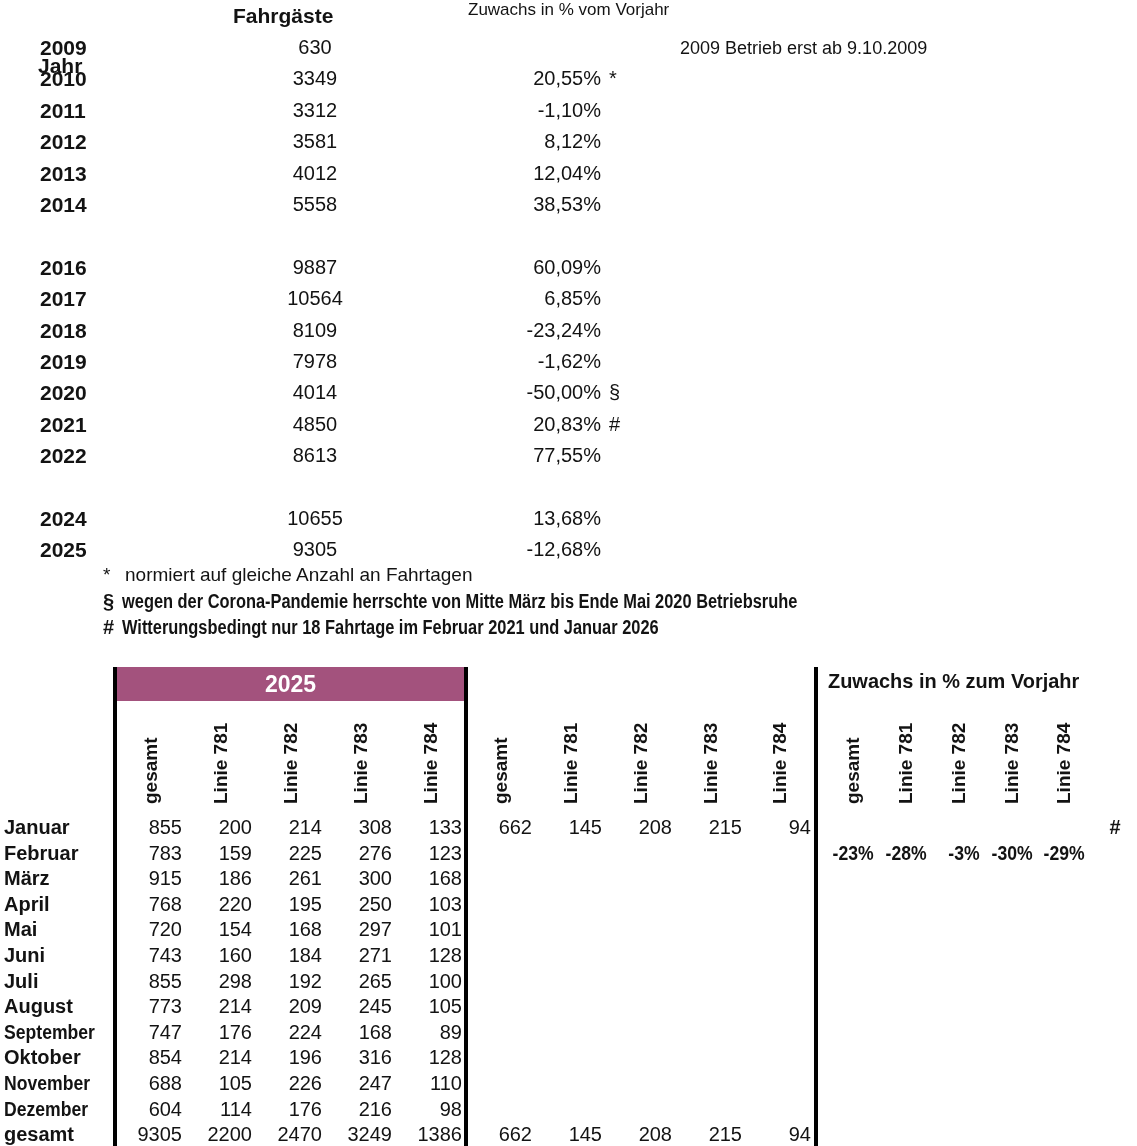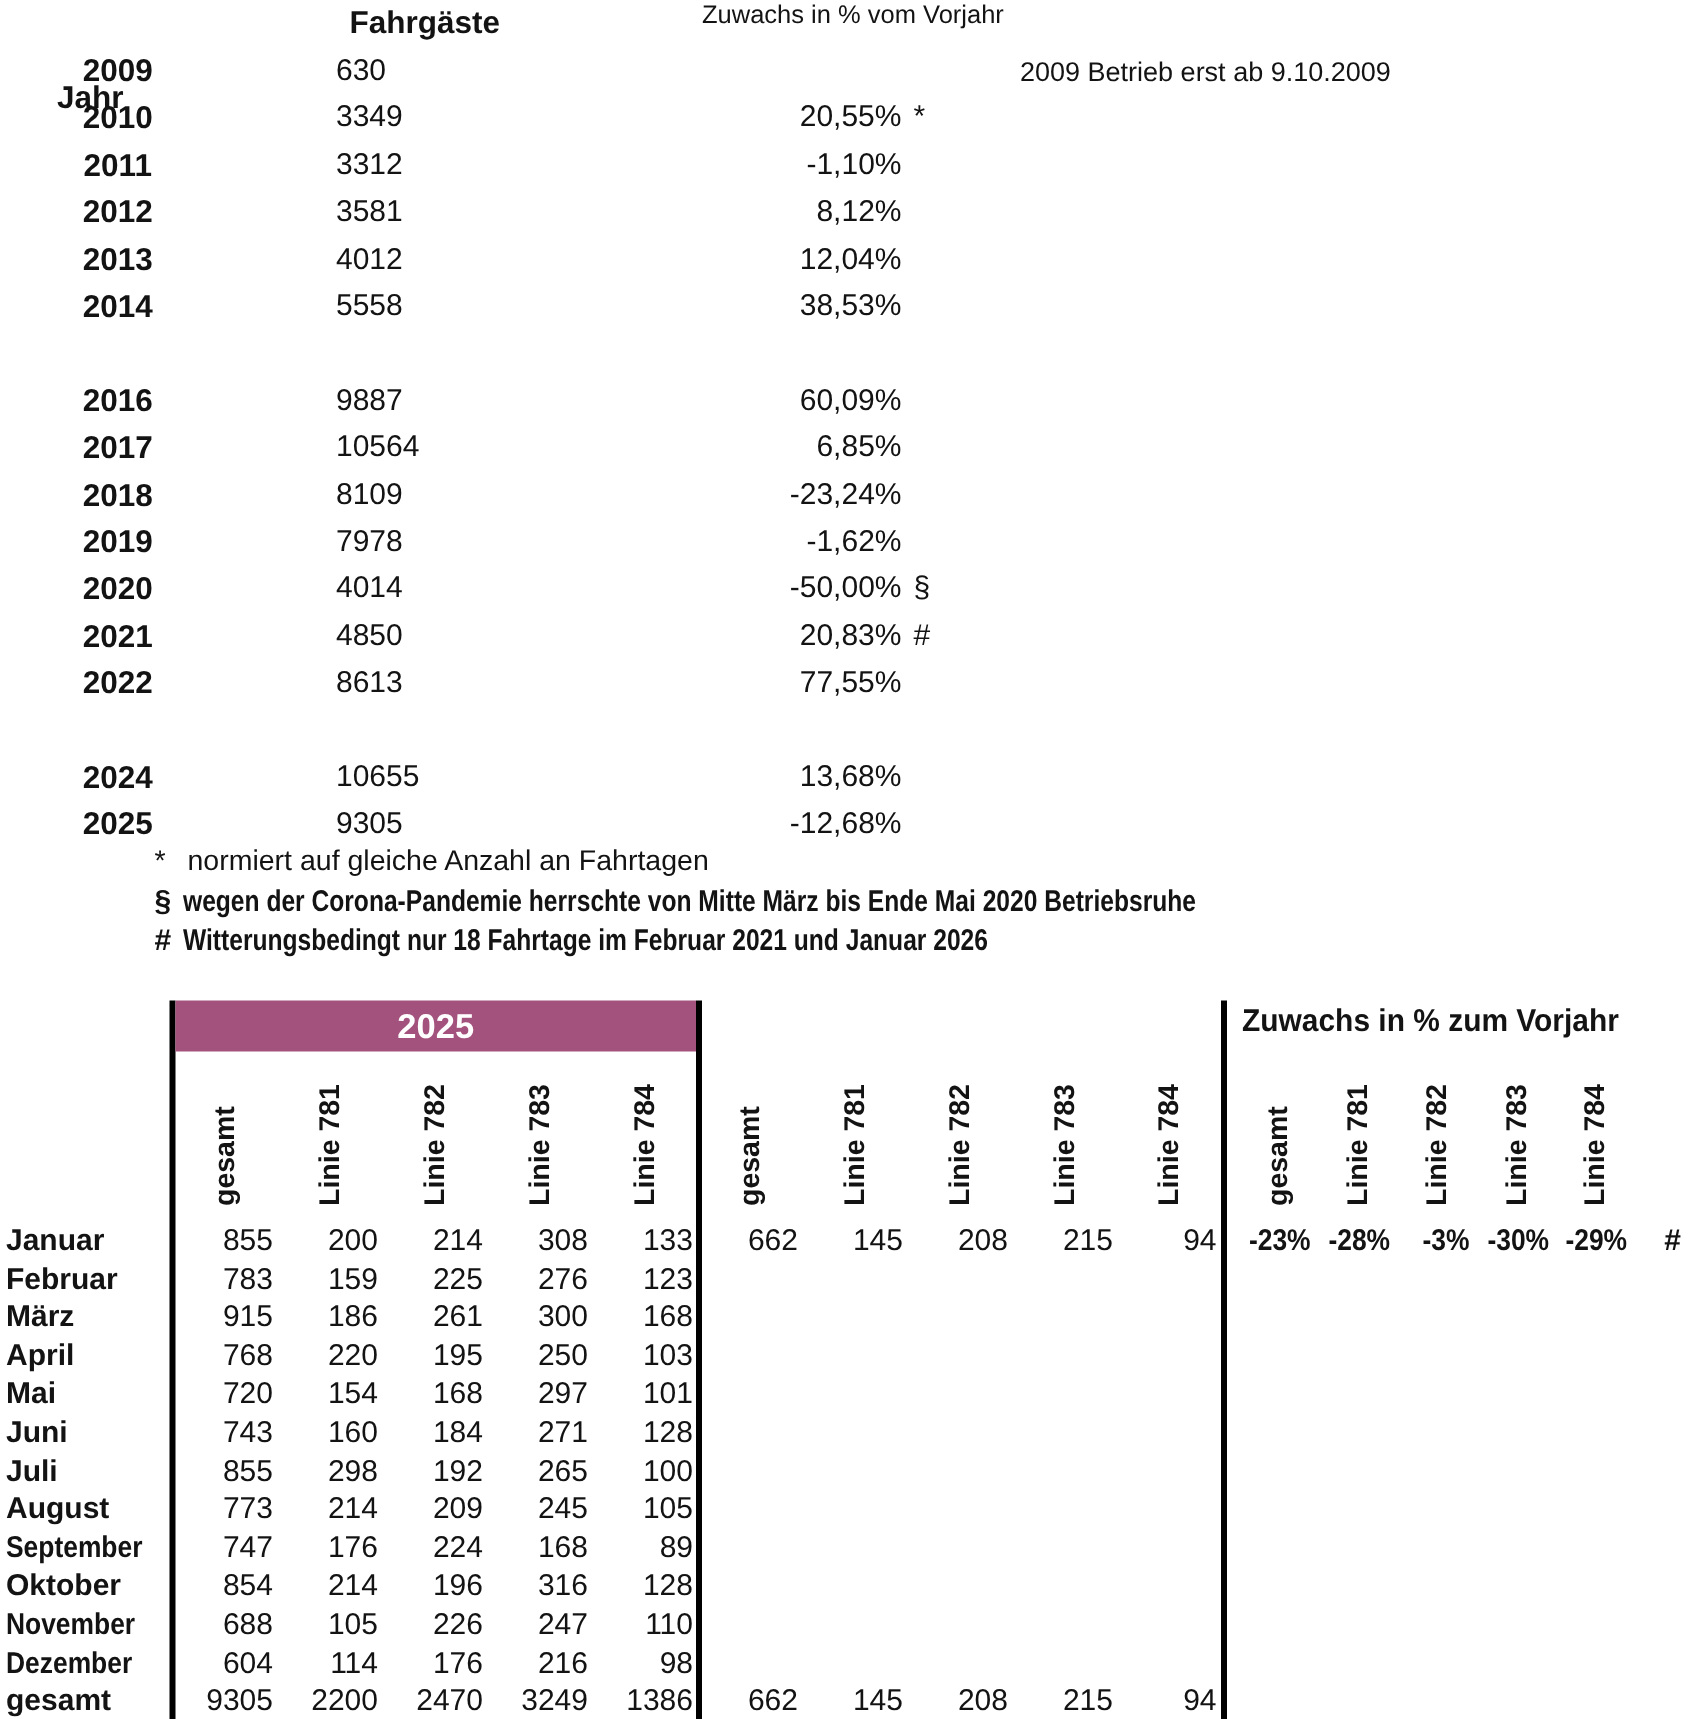--- a/index.html
+++ b/index.html
@@ -6,22 +6,22 @@
   body{width:1137px;height:1146px;overflow:hidden;background:#fff;
        font-family:"Liberation Sans",sans-serif;color:#131313;}
   .page{position:relative;width:1137px;height:1146px;background:#fff;}
   .abs{position:absolute;}
   
   .th-jahr{left:38px;top:6px;font-weight:700;font-size:21px;margin-top:48px;}
   .th-fahr{left:233px;top:4px;font-weight:700;font-size:21px;}
   .th-zuw{left:468px;top:0;font-size:17px;}
   .note2009{left:680px;top:38px;font-size:18px;white-space:nowrap;}
   .trow{position:absolute;left:0;width:1137px;height:31px;line-height:31px;font-size:20px;}
-  .trow .yr{position:absolute;left:40px;width:77px;text-align:center;font-weight:700;font-size:21px;}
-  .trow .pax{position:absolute;left:224px;width:150px;text-align:left;}
+  .trow .yr{position:absolute;left:40px;width:77px;text-align:left;font-weight:700;font-size:21px;}
+  .trow .pax{position:absolute;left:240px;width:150px;text-align:center;}
   .trow .pct{position:absolute;left:440px;width:161px;text-align:right;}
   .trow .mark{position:absolute;left:609px;width:30px;}
   .fn{position:absolute;height:26px;line-height:26px;font-size:19px;white-space:nowrap;}
   .fn .sym{position:absolute;left:103px;}
   .fn .txt{position:absolute;left:125px;}
   .fnb{font-weight:700;font-size:20px;}
   .fnb .txt{left:122px;transform:scaleX(.82);transform-origin:0 50%;}
   
   .vline{position:absolute;top:667px;width:4px;height:479px;background:#000;}
   .band{position:absolute;top:667px;height:34px;line-height:34px;text-align:center;
@@ -35,21 +35,21 @@
            transform-origin:0 100%;white-space:nowrap;font-weight:700;font-size:19px;line-height:19px;}
   .vh.gw{width:52px;}
   .vh.gw span{left:calc(50% + 14px);}
   .mrow{position:absolute;left:0;width:1137px;height:26px;line-height:26px;font-size:20px;}
   .mn{position:absolute;left:4px;width:112px;font-weight:700;white-space:nowrap;}
   .mn span{display:inline-block;}
   .mn.cnd span{transform:scaleX(.88);transform-origin:0 50%;}
   .mc{position:absolute;width:66px;text-align:right;}
   .p0{left:116px}.p1{left:186px}.p2{left:256px}.p3{left:326px}.p4{left:396px}
   .q0{left:466px}.q1{left:536px}.q2{left:606px}.q3{left:676px}.q4{left:745px}
-  .gc{position:absolute;width:52px;text-align:right;font-weight:700;}
+  .gc{position:absolute;width:52px;text-align:right;font-weight:700;margin-top:26px;}
   .gc span{display:inline-block;transform:scaleX(.88);transform-origin:100% 50%;}
   .g0{left:822px}.g1{left:875px}.g2{left:928px}.g3{left:981px}.g4{left:1033px}
   .gmark{position:absolute;left:1100px;width:30px;text-align:center;font-weight:700;}
 </style>
 </head>
 <body>
 
 <div class="page">
 
   <div class="abs th-jahr">Jahr</div>

